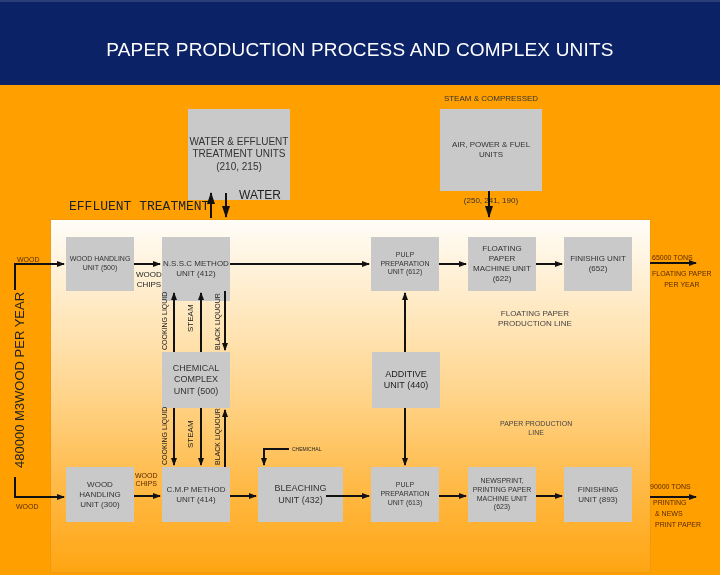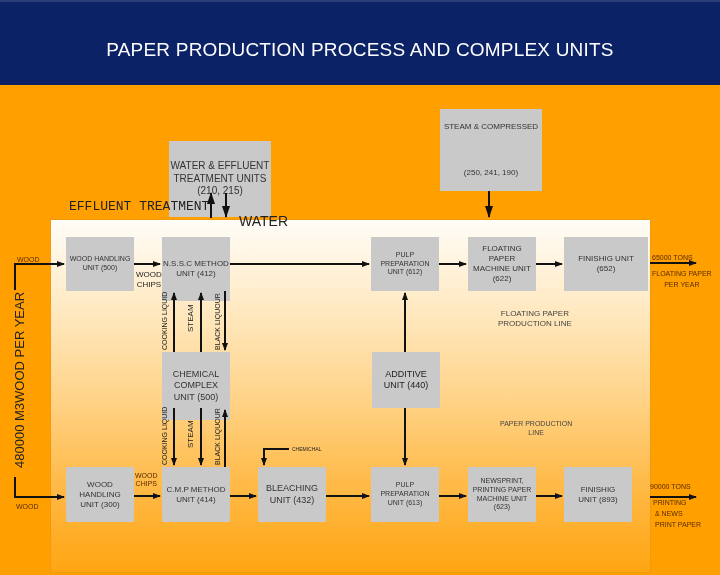--- a/index.html
+++ b/index.html
@@ -23,89 +23,90 @@
 </style>
 </head>
 <body>
 
 <div class="header">
   <div class="header-title">PAPER PRODUCTION PROCESS AND COMPLEX UNITS</div>
 </div>
 <div class="orange"></div>
 <div class="panel"></div>
 
-<div class="box t-l" style="left:169px;top:109px;width:102px;height:76px;margin-top:32px;">
+<div class="box t-l" style="left:188px;top:109px;width:102px;height:91px;">
   <span>WATER &amp; EFFLUENT</span>
   <span>TREATMENT UNITS</span>
   <span>(210, 215)</span>
 </div>
 <div class="box t-s" style="left:440px;top:109px;width:102px;height:82px;gap:36px;">
   <span>STEAM &amp; COMPRESSED</span>
+  <span>AIR, POWER &amp; FUEL UNITS</span>
   <span>(250, 241, 190)</span>
 </div>
 
 <div class="lbl" style="left:69px;top:199px;font-size:13px;font-family:Liberation Mono, monospace;">EFFLUENT TREATMENT</div>
-<div class="lbl" style="left:239px;top:213px;font-size:14px;">WATER</div>
+<div class="lbl" style="left:239px;top:188px;font-size:12px;">WATER</div>
 
 <div class="box t-xs" style="left:66px;top:237px;width:68px;height:54px;">
   <span>WOOD HANDLING</span>
   <span>UNIT (500)</span>
 </div>
 <div class="box t-s" style="left:162px;top:237px;width:68px;height:64px;">
   <span>N.S.S.C METHOD</span>
   <span>UNIT (412)</span>
 </div>
 <div class="box t-xs" style="left:371px;top:237px;width:68px;height:54px;">
   <span>PULP PREPARATION</span>
   <span>UNIT (612)</span>
 </div>
 <div class="box t-s" style="left:468px;top:237px;width:68px;height:54px;">
   <span>FLOATING PAPER</span>
   <span>MACHINE UNIT</span>
   <span>(622)</span>
 </div>
-<div class="box t-s" style="left:564px;top:237px;width:84px;height:54px;text-align:right;">
+<div class="box t-s" style="left:564px;top:237px;width:68px;height:54px;text-align:right;">
   <span>FINISHIG UNIT</span>
   <span>(652)</span>
 </div>
 
-<div class="box t-m" style="left:162px;top:352px;width:68px;height:68px;">
+<div class="box t-m" style="left:162px;top:352px;width:68px;height:56px;">
   <span>CHEMICAL</span>
   <span>COMPLEX</span>
   <span>UNIT (500)</span>
 </div>
 <div class="box t-m" style="left:372px;top:352px;width:68px;height:56px;color:#222;">
   <span>ADDITIVE</span>
   <span>UNIT (440)</span>
 </div>
 
 <div class="box t-s" style="left:66px;top:467px;width:68px;height:55px;">
   <span>WOOD HANDLING</span>
   <span>UNIT (300)</span>
 </div>
 <div class="box t-s" style="left:162px;top:467px;width:68px;height:55px;">
   <span>C.M.P METHOD</span>
   <span>UNIT (414)</span>
 </div>
-<div class="box t-m" style="left:258px;top:467px;width:68px;height:55px;">
+<div class="box t-m" style="left:258px;top:467px;width:85px;height:55px;">
   <span>BLEACHING</span>
   <span>UNIT (432)</span>
 </div>
 <div class="box t-xs" style="left:371px;top:467px;width:68px;height:55px;">
   <span>PULP PREPARATION</span>
   <span>UNIT (613)</span>
 </div>
 <div class="box t-xs" style="left:468px;top:467px;width:68px;height:55px;">
   <span>NEWSPRINT,</span>
   <span>PRINTING PAPER</span>
   <span>MACHINE UNIT</span>
   <span>(623)</span>
 </div>
 <div class="box t-s" style="left:564px;top:467px;width:68px;height:55px;">
-  <span>FINISHIG</span>
+  <span>FINISHING</span>
   <span>UNIT (893)</span>
 </div>
 
 <div class="lbl lbl-dark" style="left:17px;top:256px;font-size:7px;">WOOD</div>
 <div class="lbl lbl-dark" style="left:16px;top:503px;font-size:7px;">WOOD</div>
 
 <div class="lbl" style="left:136px;top:270px;font-size:8px;text-align:center;line-height:1.2;">
   <div>WOOD</div>
   <div>CHIPS</div>
 </div>

